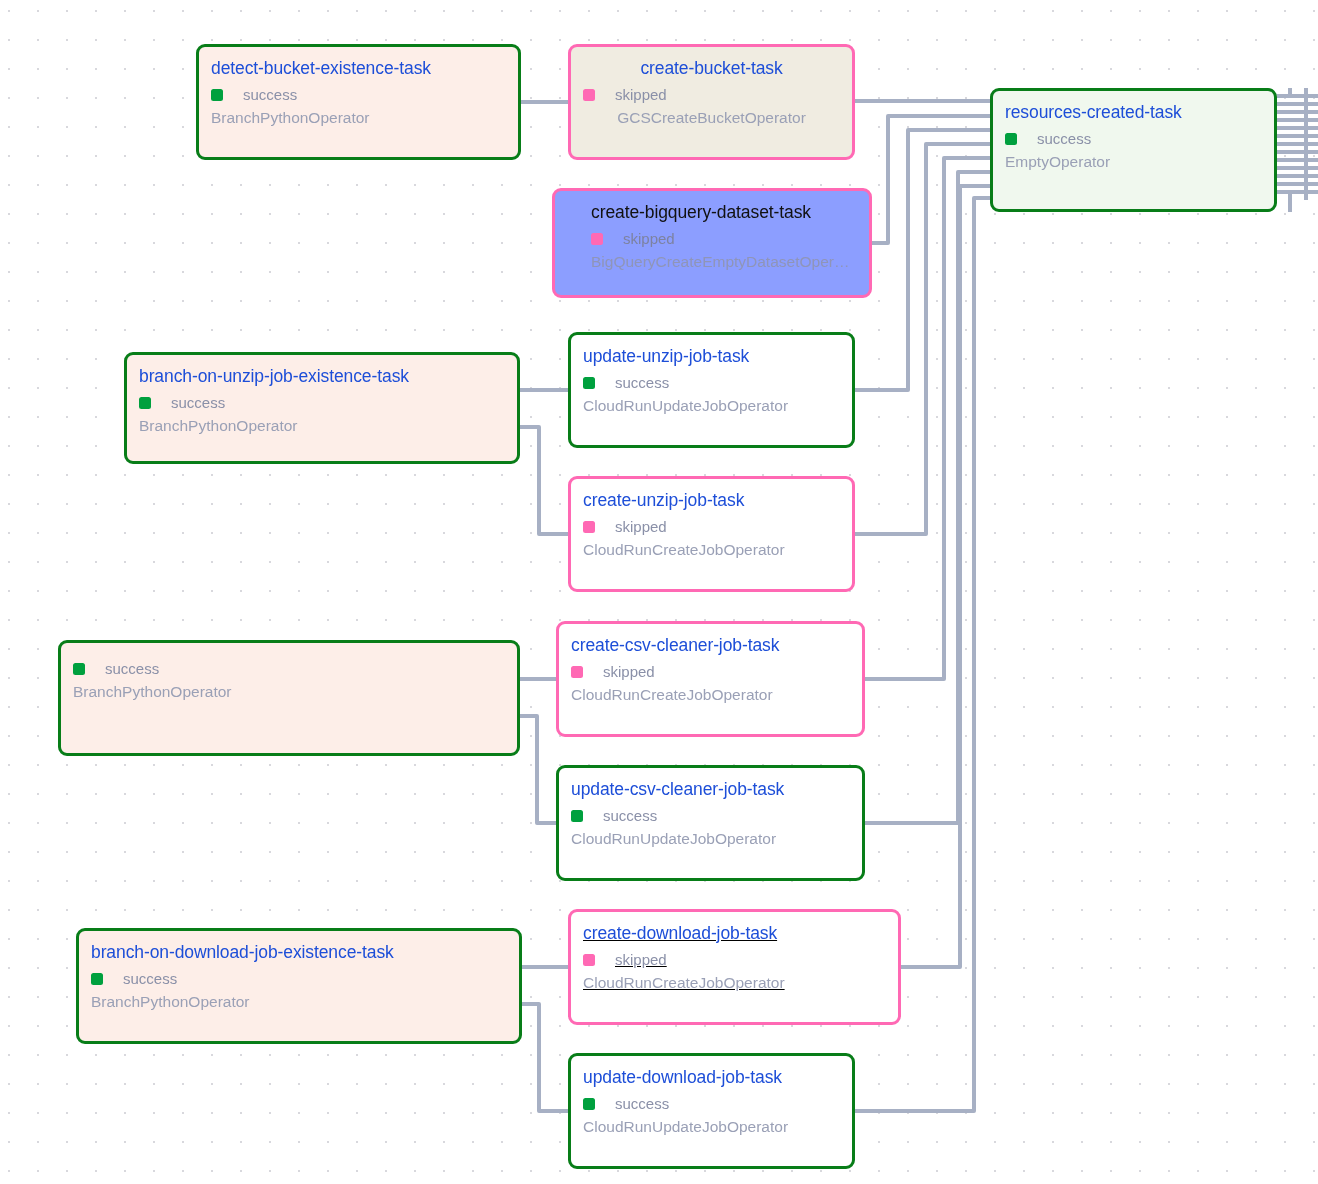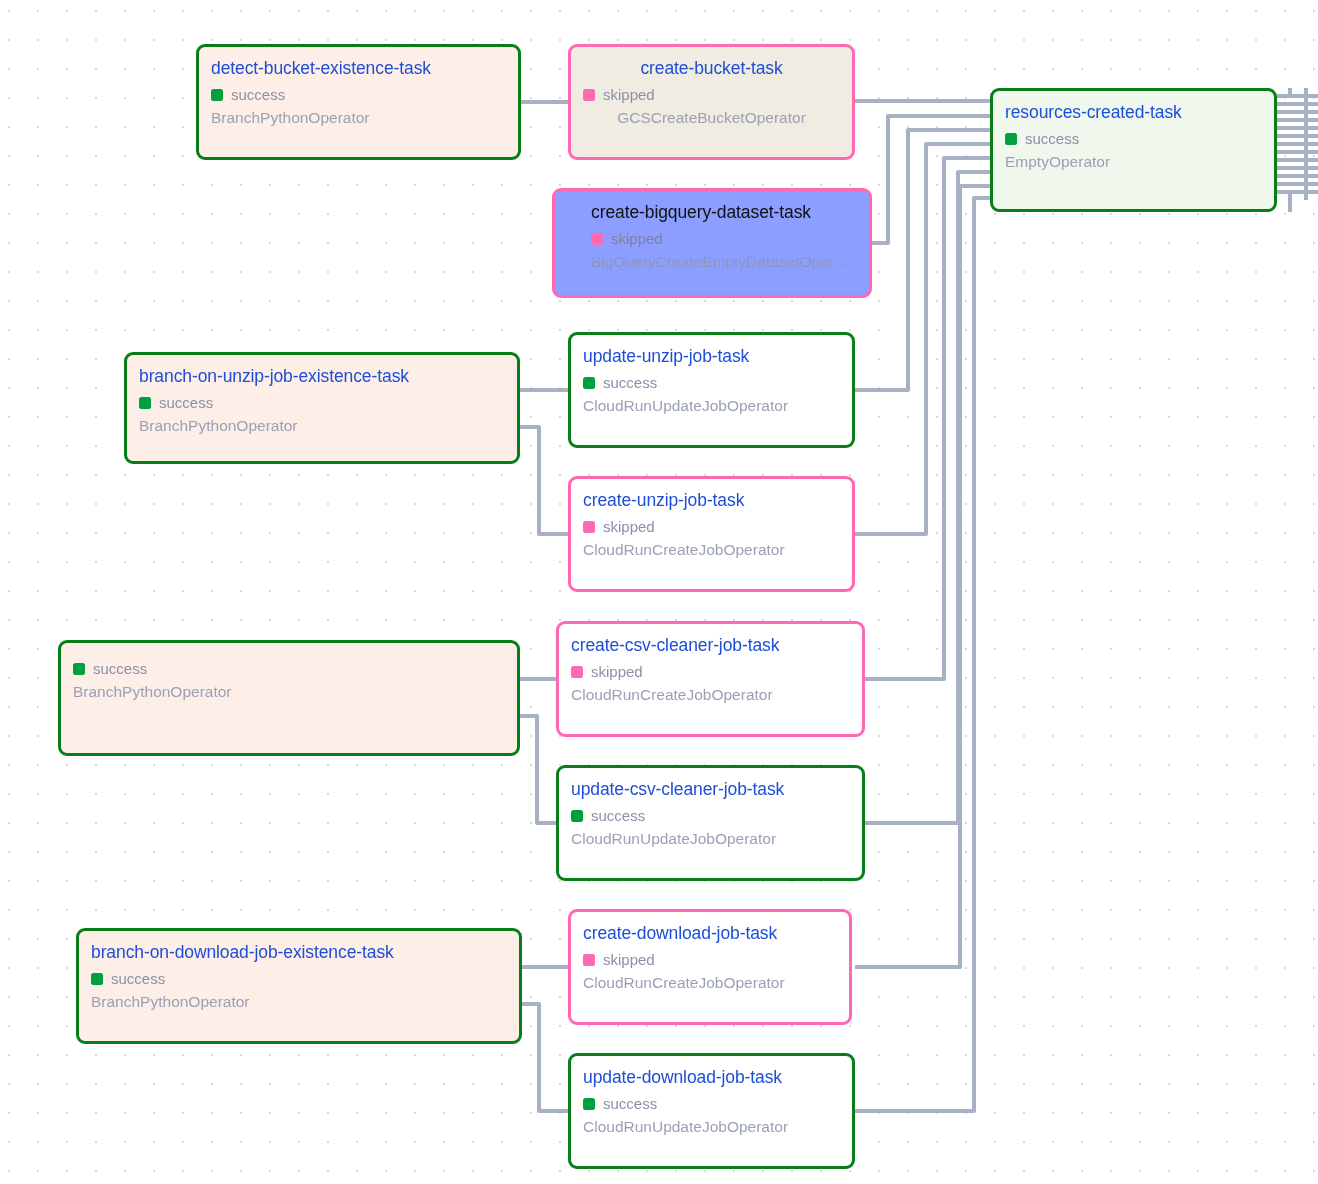--- a/index.html
+++ b/index.html
@@ -37,21 +37,21 @@
   .node .title {
     font-size: 17.5px;
     line-height: 22px;
     color: #1d4ed8;
     letter-spacing: -0.1px;
     white-space: nowrap;
   }
   .node .statusrow {
     display: flex;
     align-items: center;
-    gap: 8px;
+    gap: 20px;
     margin-top: 6px;
     height: 19px;
   }
   .node .chip {
     width: 12px;
     height: 12px;
     border-radius: 2.5px;
     flex: 0 0 auto;
   }
   .node .statustext {
@@ -212,21 +212,21 @@
         <div class="operator">CloudRunUpdateJobOperator</div>
       </div>
       <div class="node" style="left: 76px; top: 928px; width: 446px; height: 116px; background: rgb(253, 238, 232); border-color: rgb(8, 125, 24);">
         <div class="title">branch-on-download-job-existence-task</div>
         <div class="statusrow">
           <span class="chip" style="background: rgb(0, 160, 62);"></span>
           <span class="statustext">success</span>
         </div>
         <div class="operator">BranchPythonOperator</div>
       </div>
-      <div class="node" style="left: 568px; top: 909px; width: 284px; height: 116px; background: rgb(255, 255, 255); border-color: rgb(255, 105, 180);">
+      <div class="node" style="left: 568px; top: 909px; width: 333px; height: 116px; background: rgb(255, 255, 255); border-color: rgb(255, 105, 180); text-decoration: underline;">
         <div class="title">create-download-job-task</div>
         <div class="statusrow">
           <span class="chip" style="background: rgb(255, 105, 180);"></span>
           <span class="statustext">skipped</span>
         </div>
         <div class="operator">CloudRunCreateJobOperator</div>
       </div>
       <div class="node" style="left: 568px; top: 1053px; width: 287px; height: 116px; background: rgb(255, 255, 255); border-color: rgb(8, 125, 24);">
         <div class="title">update-download-job-task</div>
         <div class="statusrow">

